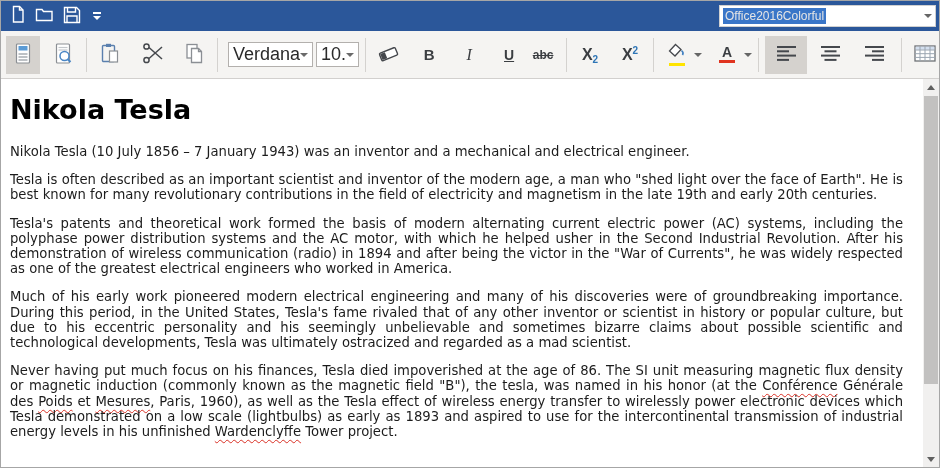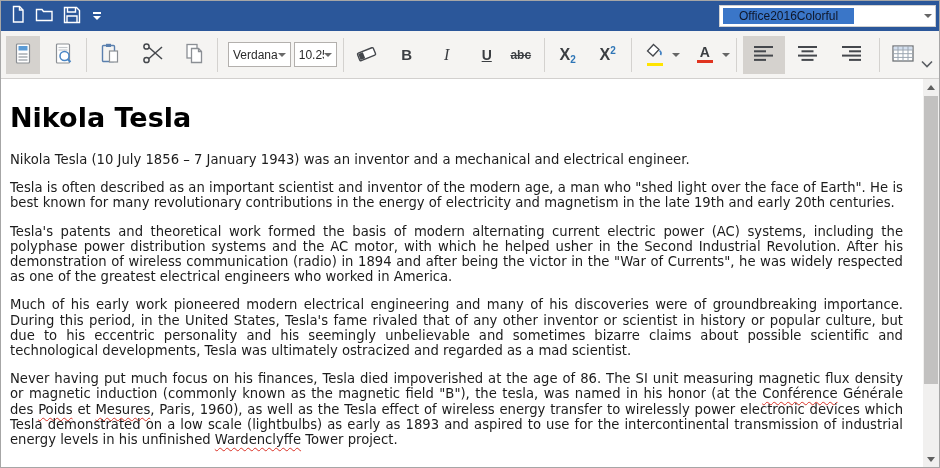--- a/index.html
+++ b/index.html
@@ -13,57 +13,57 @@
   .titlebar { height:30px; background:#2b579a; display:flex; align-items:center; padding:0 3px; }
   .tb-btn { width:27px; height:26px; display:flex; align-items:center; justify-content:center;
             background:transparent; border:none; cursor:default; }
   .qat-more { width:16px; height:26px; display:flex; flex-direction:column; align-items:center;
               justify-content:center; gap:2px; margin-left:4px; }
   .qat-more .bar { width:8px; height:1.5px; background:#fff; }
   .qat-more .tri { width:0; height:0; border-left:4px solid transparent; border-right:4px solid transparent;
                    border-top:4px solid #fff; }
   .skin-combo { margin-left:auto; width:217px; height:22px; background:#fff; border:1px solid #d0d0d0;
                 display:flex; align-items:center; padding:0 3px; }
-  .skin-value { background:#3a76c8; color:#0f172a; font-size:12px; padding:1px 16px; white-space:nowrap;text-align:right; }
+  .skin-value { background:#3a76c8; color:#e5e5e5; font-size:12px; padding:1px 2px; white-space:nowrap;text-align:right; }
   .combo-arrow { margin-left:auto; width:0; height:0; border-left:4px solid transparent;
                  border-right:4px solid transparent; border-top:4px solid #666; }
 
   
   .toolbar { height:48px; background:#f5f4f2; border-bottom:1px solid #d2d0ce;
              display:flex; align-items:center; padding:0 5px; }
   .tbtn { min-width:34px; height:38px; display:flex; flex-direction:column; align-items:center;
           justify-content:center; background:transparent; border:none; cursor:default; padding:0 3px; }
   .tbtn.selected { background:#d5d2ce; }
   .sep { width:1px; height:34px; background:#d4d2cf; margin:0 6px; flex:0 0 1px; }
   .lbl { color:#3b3e42; }
   .lbl-bold { font-weight:700; font-size:15px; }
   .lbl-italic { font-style:italic; font-family:"Liberation Serif", serif; font-size:16px; }
   .lbl-underline { font-size:14px; text-decoration:underline; font-weight:600; }
   .lbl-strike { font-size:12px; font-weight:700; text-decoration:line-through; }
   .script { font-size:16px; font-weight:600; color:#3b3e42; display:flex; align-items:flex-start; }
   .script .digit { color:#2e75b6; font-size:10px; font-weight:700; }
   .script .digit.sub { align-self:flex-end; margin-bottom:-1px; }
   .script .digit.sup { align-self:flex-start; margin-top:-1px; }
   .combo { height:25px; background:#fff; border:1px solid #b3b0ad; display:flex; align-items:center;
-           padding:0 4px; font-size:12px; color:#2a2a2a; }
+           padding:0 4px; font-size:18px; color:#2a2a2a; }
   .font-combo { width:97px; margin:0 3px 0 4px; }
   .size-combo { width:45px; }
   .combo .val { white-space:nowrap; overflow:hidden; }
   .size-combo .val { width:25px; flex:0 0 25px; }
   .combo .combo-arrow { border-top-color:#6a6a6a; }
   .color-bar { width:16px; height:3.5px; margin-top:1px; }
   .drop-arrow-btn { width:13px; height:38px; display:flex; align-items:center; justify-content:center;
                     border:none; background:transparent; cursor:default; }
   .chevron-btn { margin-left:auto; align-self:flex-end; margin-bottom:3px; width:24px; height:22px;
                  display:flex; align-items:center; justify-content:center; background:transparent; border:none; }
 
   
   .docarea { position:relative; height:388px; background:#fff; padding:11px 28px 0 9px; overflow:hidden; }
   .doc-title { font-family:"DejaVu Sans", sans-serif; font-weight:700; font-size:27px; color:#000;
-               margin:12px 0 19px 0; }
+               margin:4px 0 19px 0; }
   .doc-body p { font-family:"DejaVu Sans", sans-serif; font-size:13.2px; line-height:15.2px;
                 color:#1c1c1c; text-align:justify; margin:0 8px 13px 0; }
   .misspelled { text-decoration:underline wavy #d93025; text-decoration-thickness:1px;
                 text-underline-offset:2.5px; text-decoration-skip-ink:none; }
 
   
   .vscroll { position:absolute; top:0; right:0; width:16px; height:100%; background:#f1f0ef; }
   .sb-btn { position:absolute; left:0; width:16px; height:16px; display:flex; align-items:center;
             justify-content:center; background:#f1f0ef; border:none; }
   .sb-up { top:0; } .sb-down { bottom:0; }
@@ -304,21 +304,21 @@
           <path d="M2 1.5 l5 5 5 -5"></path>
         </svg>
       </span>
     </button>
   </div>
 
   <div class="docarea">
     <h1 class="doc-title">Nikola Tesla</h1>
     <div class="doc-body">
         <p><span>Nikola Tesla (10 July 1856 – 7 January 1943) was an inventor and a mechanical and electrical engineer.</span></p>
-        <p><span>Tesla is often described as an important scientist and inventor of the modern age, a man who "shed light over the face of Earth". He is best known for many revolutionary contributions in the energy of electricity and magnetism in the late 19th and early 20th centuries.</span></p>
+        <p><span>Tesla is often described as an important scientist and inventor of the modern age, a man who "shed light over the face of Earth". He is best known for many revolutionary contributions in the field of electricity and magnetism in the late 19th and early 20th centuries.</span></p>
         <p><span>Tesla's patents and theoretical work formed the basis of modern alternating current electric power (AC) systems, including the polyphase power distribution systems and the AC motor, with which he helped usher in the Second Industrial Revolution. After his demonstration of wireless communication (radio) in 1894 and after being the victor in the "War of Currents", he was widely respected as one of the greatest electrical engineers who worked in America.</span></p>
         <p><span>Much of his early work pioneered modern electrical engineering and many of his discoveries were of groundbreaking importance. During this period, in the United States, Tesla's fame rivaled that of any other inventor or scientist in history or popular culture, but due to his eccentric personality and his seemingly unbelievable and sometimes bizarre claims about possible scientific and technological developments, Tesla was ultimately ostracized and regarded as a mad scientist.</span></p>
         <p><span>Never having put much focus on his finances, Tesla died impoverished at the age of 86. The SI unit measuring magnetic flux density or magnetic induction (commonly known as the magnetic field "B"), the tesla, was named in his honor (at the </span><span class="misspelled">Conférence</span><span> Générale des </span><span class="misspelled">Poids</span><span> et </span><span class="misspelled">Mesures</span><span>, Paris, 1960), as well as the Tesla effect of wireless energy transfer to wirelessly power electronic devices which Tesla demonstrated on a low scale (lightbulbs) as early as 1893 and aspired to use for the intercontinental transmission of industrial energy levels in his unfinished </span><span class="misspelled">Wardenclyffe</span><span> Tower project.</span></p>
       </div>
 
     <div class="vscroll">
       <button class="sb-btn sb-up">
         <span class="tri-up"></span>
       </button>
       <div class="sb-thumb"></div>

